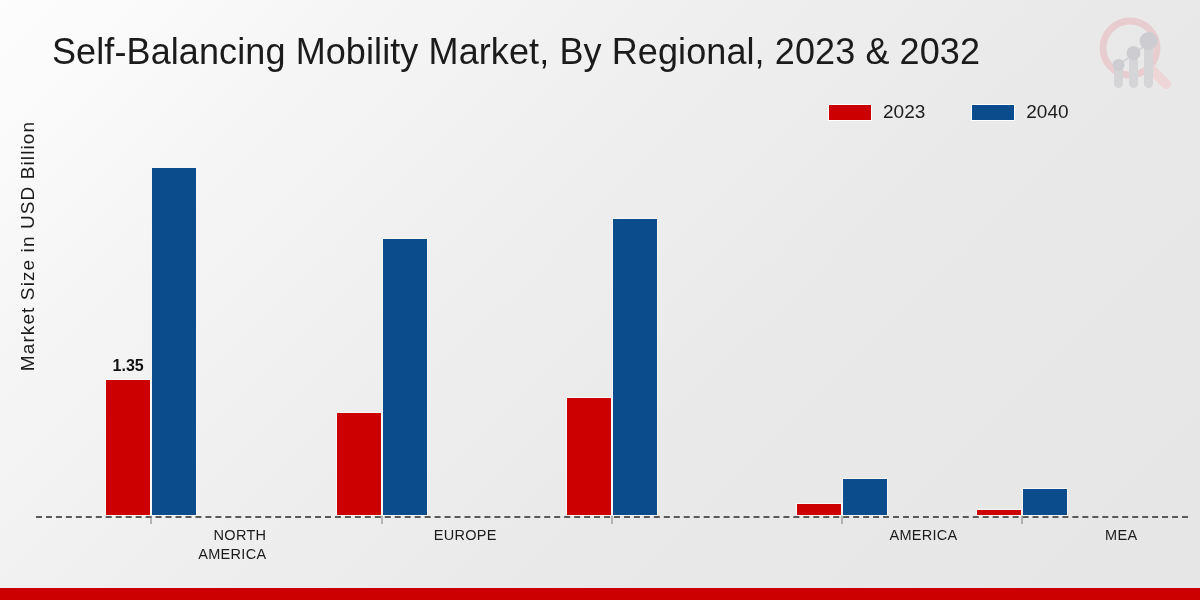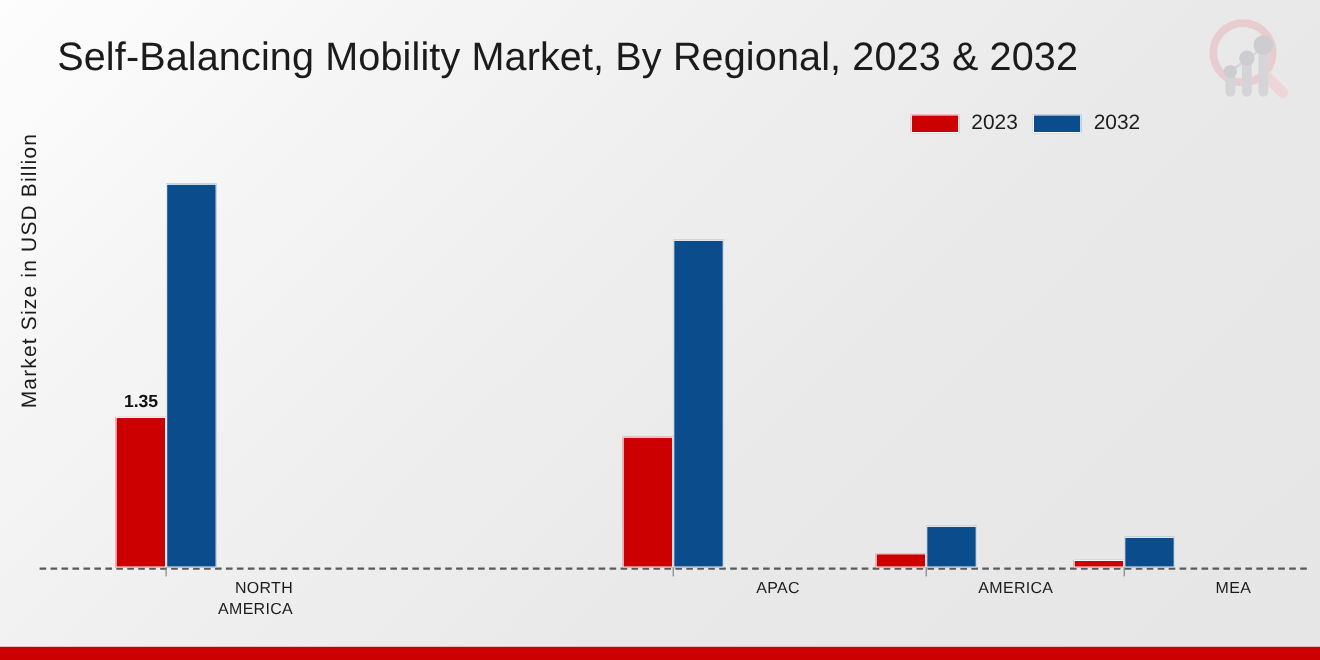--- a/index.html
+++ b/index.html
@@ -44,21 +44,21 @@
     white-space: nowrap;
   }
 
   
   #legend {
     position: absolute;
     left: 828px;
     top: 101px;
     display: flex;
     align-items: center;
-    gap: 14px;
+    gap: 46px;
   }
   .legend-item {
     display: flex;
     align-items: center;
     gap: 11px;
   }
   .legend-swatch {
     width: 44px;
     height: 17px;
     border: 1px solid #ffffff;
@@ -191,21 +191,21 @@
 
   <div id="chart-title">Self-Balancing Mobility Market, By Regional, 2023 &amp; 2032</div>
 
   <div id="legend">
     <div class="legend-item">
       <span class="legend-swatch bar-2023" style="background: rgb(204, 0, 0);"></span>
       <span class="legend-label">2023</span>
     </div>
     <div class="legend-item">
       <span class="legend-swatch bar-2032" style="background: rgb(11, 76, 140);"></span>
-      <span class="legend-label">2032</span>
+      <span class="legend-label">2040</span>
     </div>
   </div>
 
   <div id="y-axis-title">Market Size in USD Billion</div>
 
   <div id="plot">
     <div id="baseline"></div>
 
     <div class="group" style="left: 0px; width: 230.4px;">
       <div class="bars">
@@ -214,30 +214,37 @@
         </div>
         <div class="bar bar-2032" style="height: 348.717px;"></div>
       </div>
       <div class="tick"></div>
       <div class="cat-label">
         <div>NORTH</div>
         <div>AMERICA</div>
       </div>
     </div>
 
+    <div class="group" style="left: 230.4px; width: 230.4px;">
+      <div class="bars">
+        <div class="bar bar-2023" style="height: 103.7px;"></div>
+        <div class="bar bar-2032" style="height: 277.55px;"></div>
+      </div>
+      <div class="tick"></div>
+      <div class="cat-label">
+        <div>EUROPE</div>
+      </div>
+    </div>
 
     <div class="group" style="left: 460.8px; width: 230.4px;">
       <div class="bars">
         <div class="bar bar-2023" style="height: 118.95px;"></div>
         <div class="bar bar-2032" style="height: 297.883px;"></div>
       </div>
       <div class="tick"></div>
-      <div class="cat-label">
-        <div>APAC</div>
-      </div>
     </div>
 
     <div class="group" style="left: 691.2px; width: 230.4px;">
       <div class="bars">
         <div class="bar bar-2023" style="height: 13.2167px;"></div>
         <div class="bar bar-2032" style="height: 37.6167px;"></div>
       </div>
       <div class="tick"></div>
       <div class="cat-label">
         <div>AMERICA</div>

